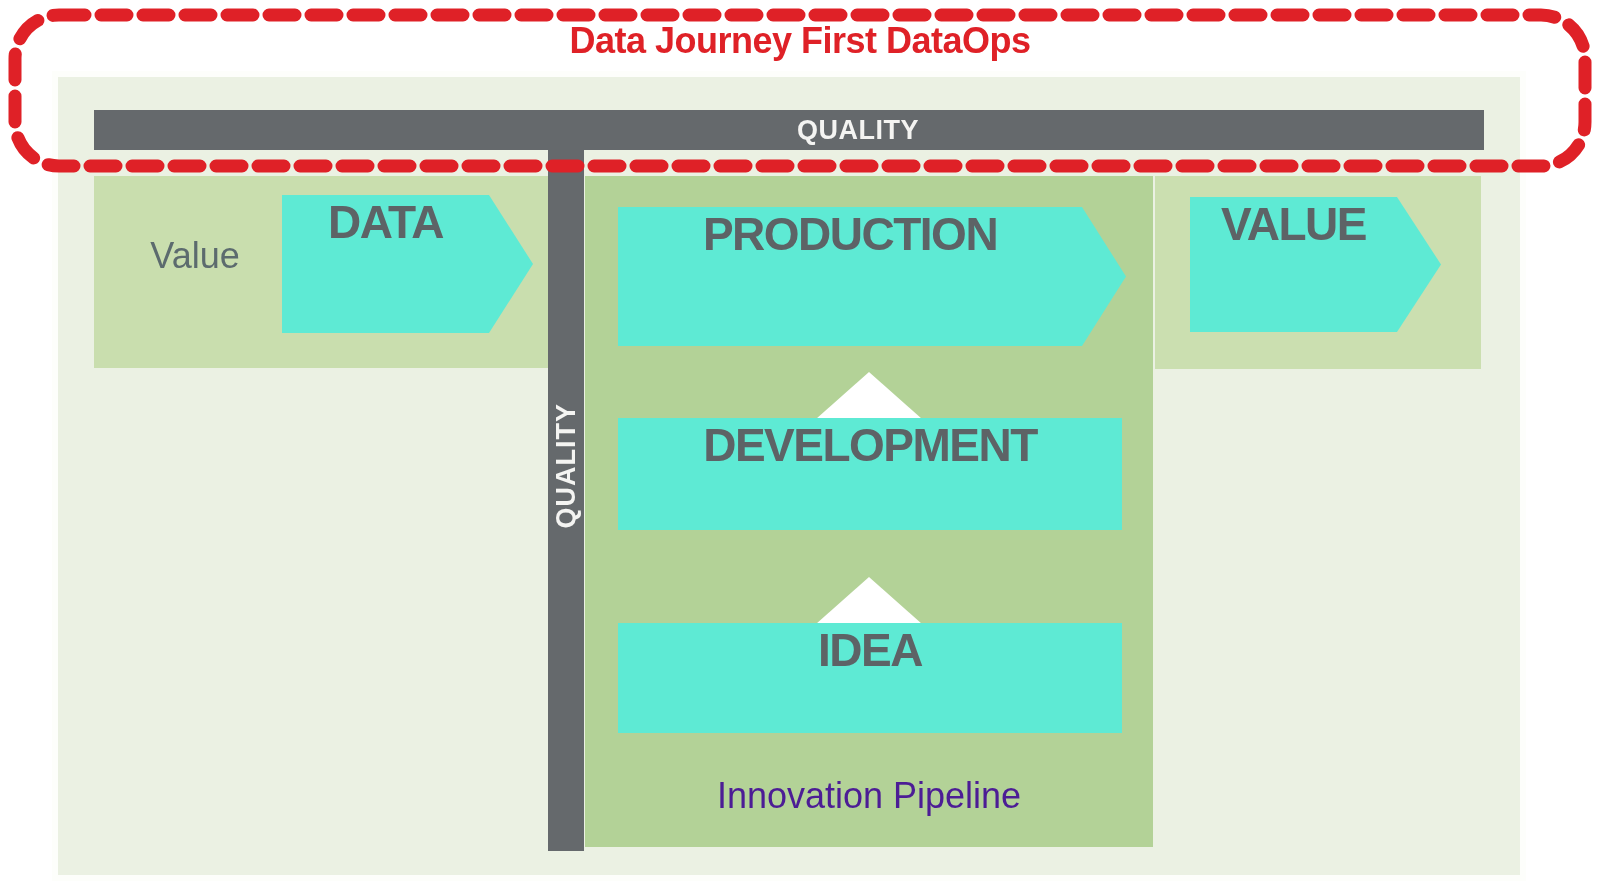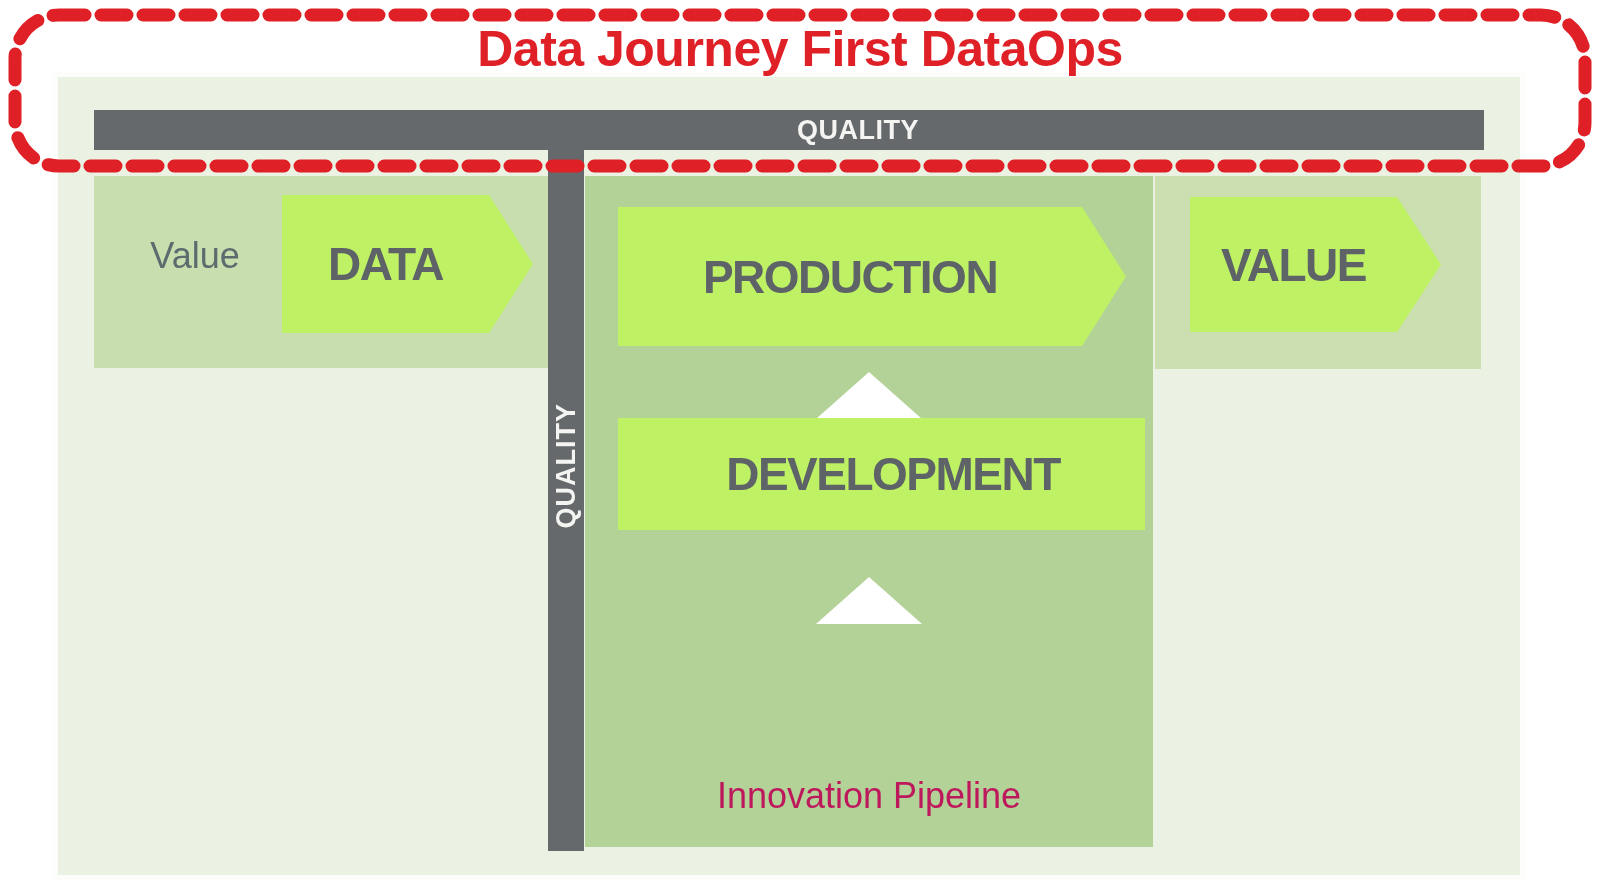--- a/index.html
+++ b/index.html
@@ -38,56 +38,56 @@
     white-space:nowrap;margin-top:-30px;
   }
 
   
   .left-band{left:94px;top:176px;width:454px;height:192px;background:#c9deae;}
   .right-band{left:1155px;top:176px;width:326px;height:193px;background:#cbdfb0;}
   .mid-panel{left:585px;top:176px;width:568px;height:671px;background:#b3d297;}
 
   
   .stage{
-    display:flex;align-items:center;justify-content:center;
-    background:#bef264;color:#5d6366;font-weight:bold;
+    display:flex;align-items:flex-start;justify-content:center;
+    background:#5eead4;color:#5d6366;font-weight:bold;
     font-size:46px;letter-spacing:-1.5px;white-space:nowrap;
   }
   .arrow-right{clip-path:polygon(0 0, calc(100% - 44px) 0, 100% 50%, calc(100% - 44px) 100%, 0 100%);}
   .arrow-right .stage-text{margin-right:44px;}
   .data-arrow{left:282px;top:195px;width:251px;height:138px;}
   .production-arrow{left:618px;top:207px;width:508px;height:139px;}
   .value-arrow{left:1190px;top:197px;width:251px;height:135px;}
-  .dev-box{left:618px;top:418px;width:504px;height:112px;padding-left:23px;}
+  .dev-box{left:618px;top:418px;width:504px;height:112px;}
   .idea-box{left:618px;top:623px;width:504px;height:110px;}
 
   
   .chevron-up{
     width:106px;height:47px;background:#ffffff;
     clip-path:polygon(50% 0, 100% 100%, 0 100%);
   }
   .chev1{left:816px;top:372px;}
   .chev2{left:816px;top:577px;}
 
   
   .vp-label{
     left:100px;top:176px;width:190px;height:160px;
     display:flex;flex-direction:column;align-items:center;justify-content:center;
     color:#5c6b6e;font-size:36px;line-height:1.55;text-align:center;
   }
   .ip-label{
     left:585px;top:772px;width:568px;
-    text-align:center;color:#be185d;font-size:36px;line-height:48px;
+    text-align:center;color:#4c1d95;font-size:36px;line-height:48px;
   }
 
   
   .annotation-svg{left:0;top:0;width:1600px;height:892px;pointer-events:none;z-index:20;}
   .annotation-title{
     left:0;top:20px;width:1600px;text-align:center;z-index:21;
-    color:#df2127;font-size:50px;font-weight:bold;letter-spacing:-.5px;
+    color:#df2127;font-size:36px;font-weight:bold;letter-spacing:-.5px;
     white-space:nowrap;
   }
 </style>
 </head>
 <body>
 
 <div class="canvas">
 
   <div class="abs panel"></div>
 
@@ -119,20 +119,23 @@
   </div>
 
   <div class="abs chevron-up chev1"></div>
 
   <div class="abs stage dev-box">
     <span>DEVELOPMENT</span>
   </div>
 
   <div class="abs chevron-up chev2"></div>
 
+  <div class="abs stage idea-box">
+    <span>IDEA</span>
+  </div>
 
   <div class="abs ip-label">Innovation Pipeline</div>
 
   <svg class="abs annotation-svg" viewBox="0 0 1600 892" xmlns="http://www.w3.org/2000/svg">
     <rect x="15" y="15" width="1570" height="151" rx="44" ry="44" fill="none" stroke="#df2127" stroke-width="13" stroke-dasharray="26 16" stroke-linecap="round"></rect>
   </svg>
 
   <div class="abs annotation-title">Data Journey First DataOps</div>
 
 </div>

